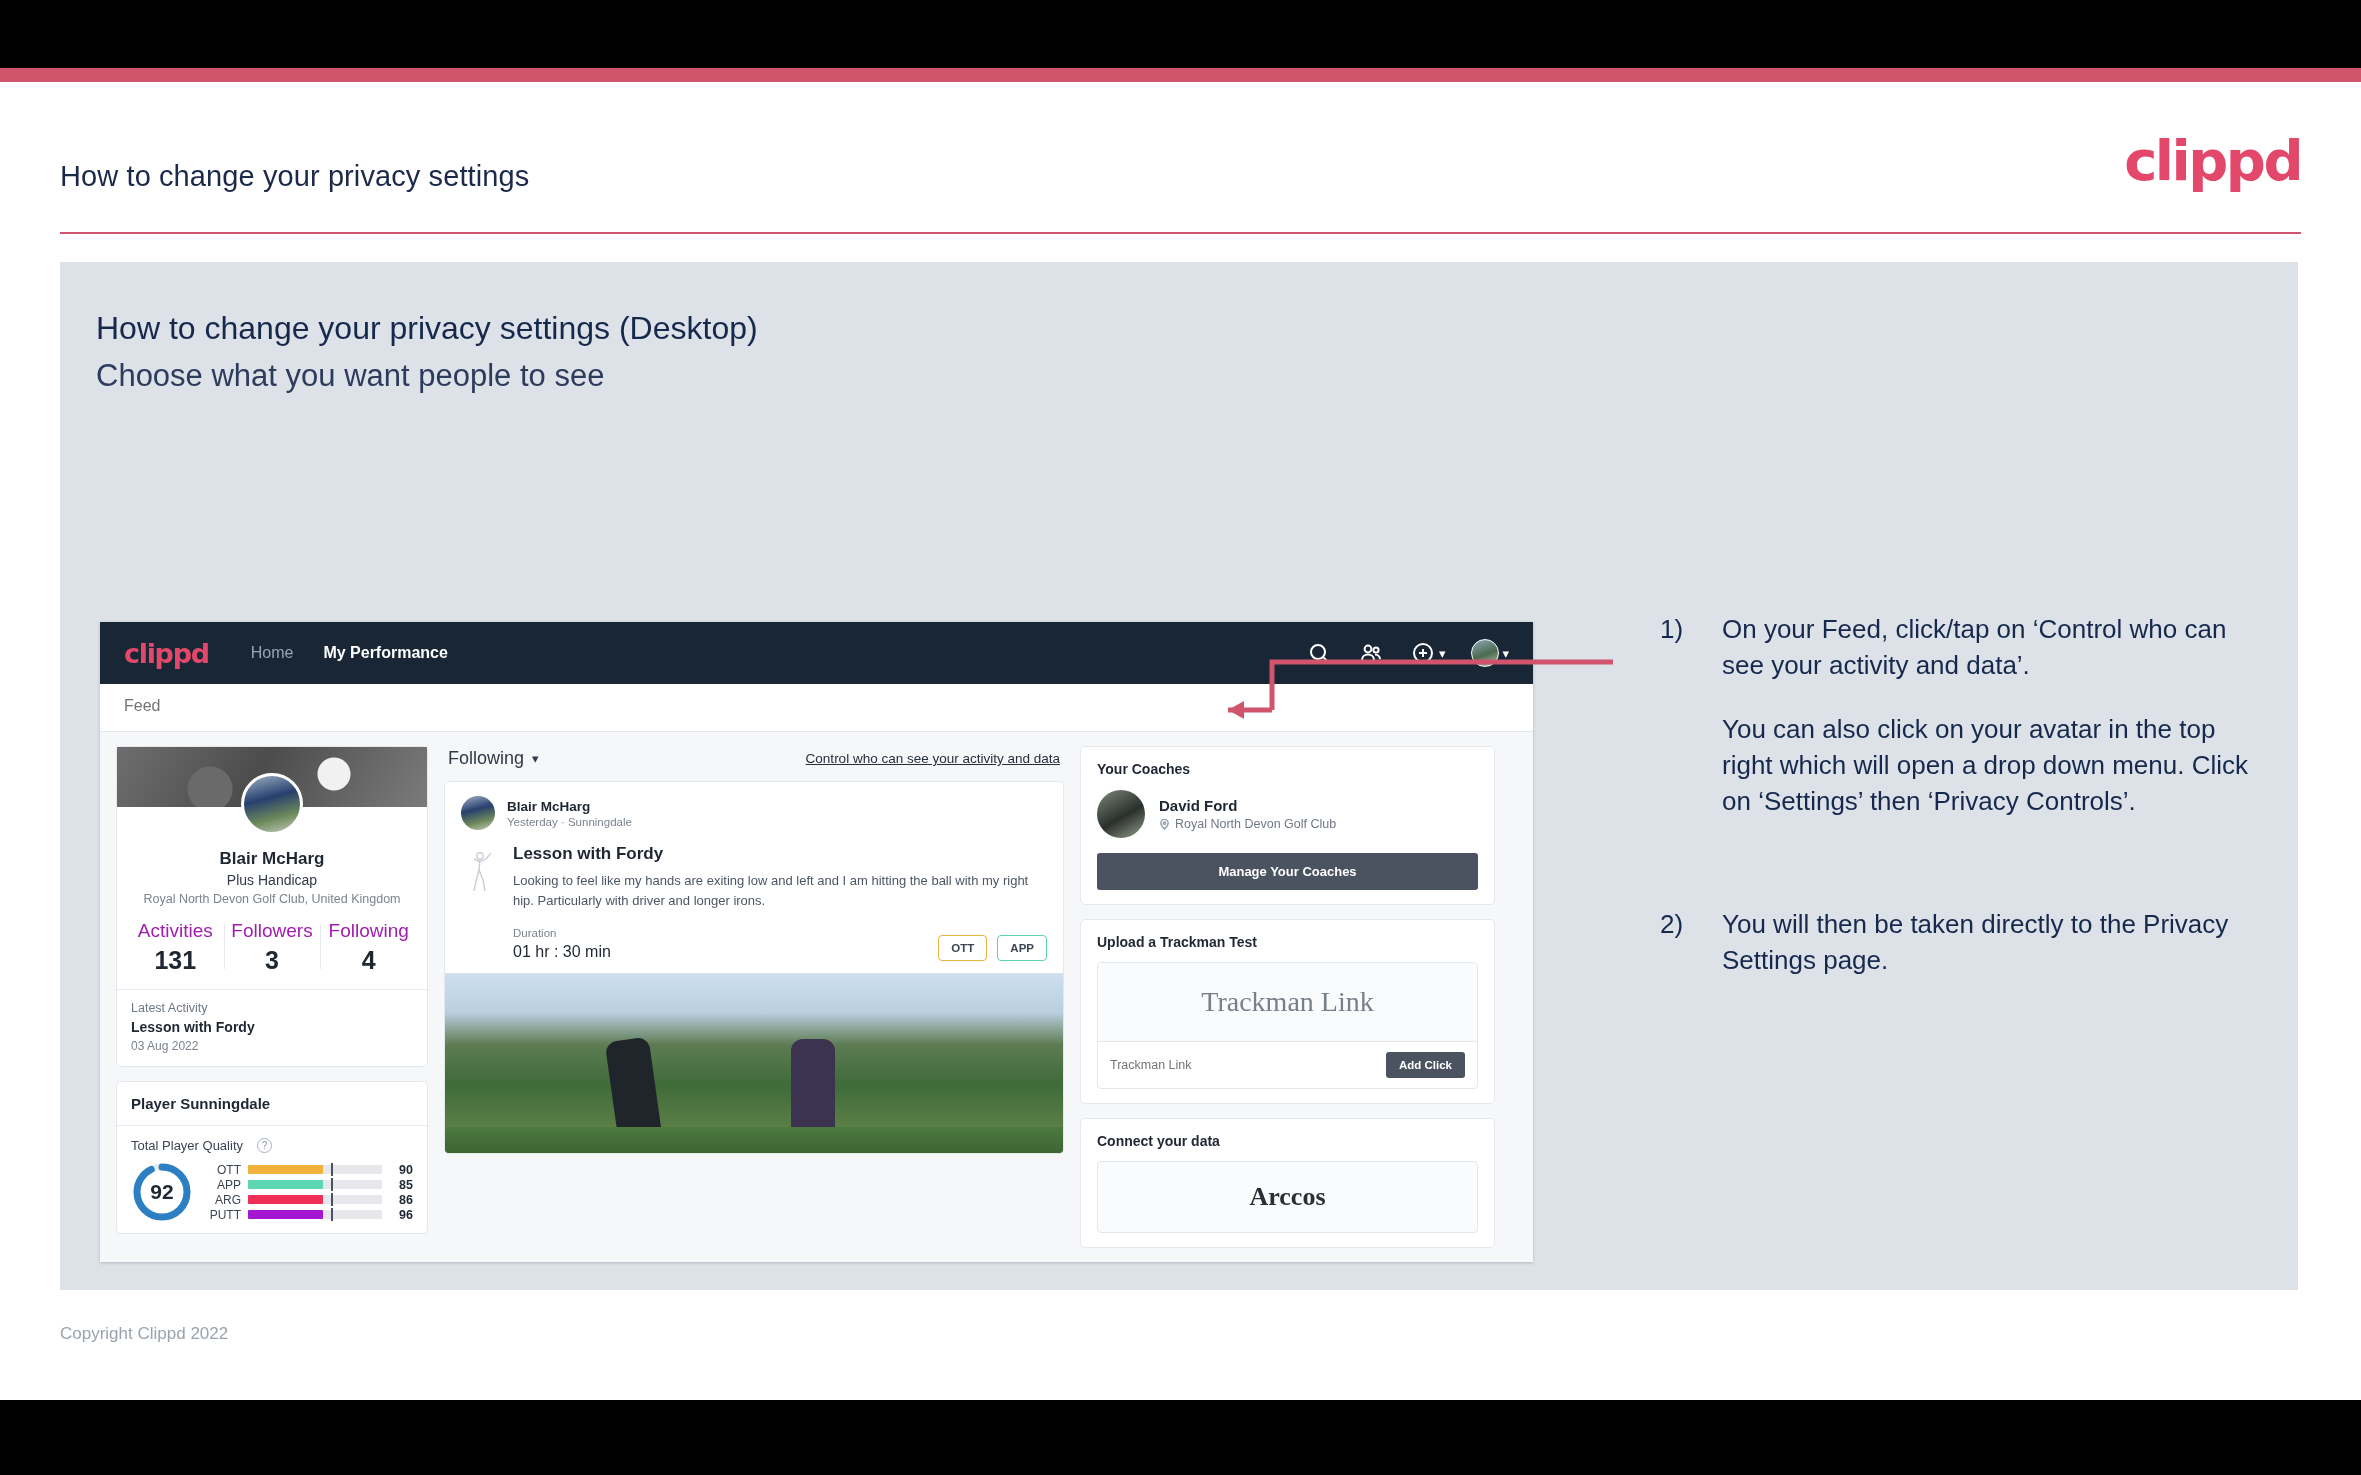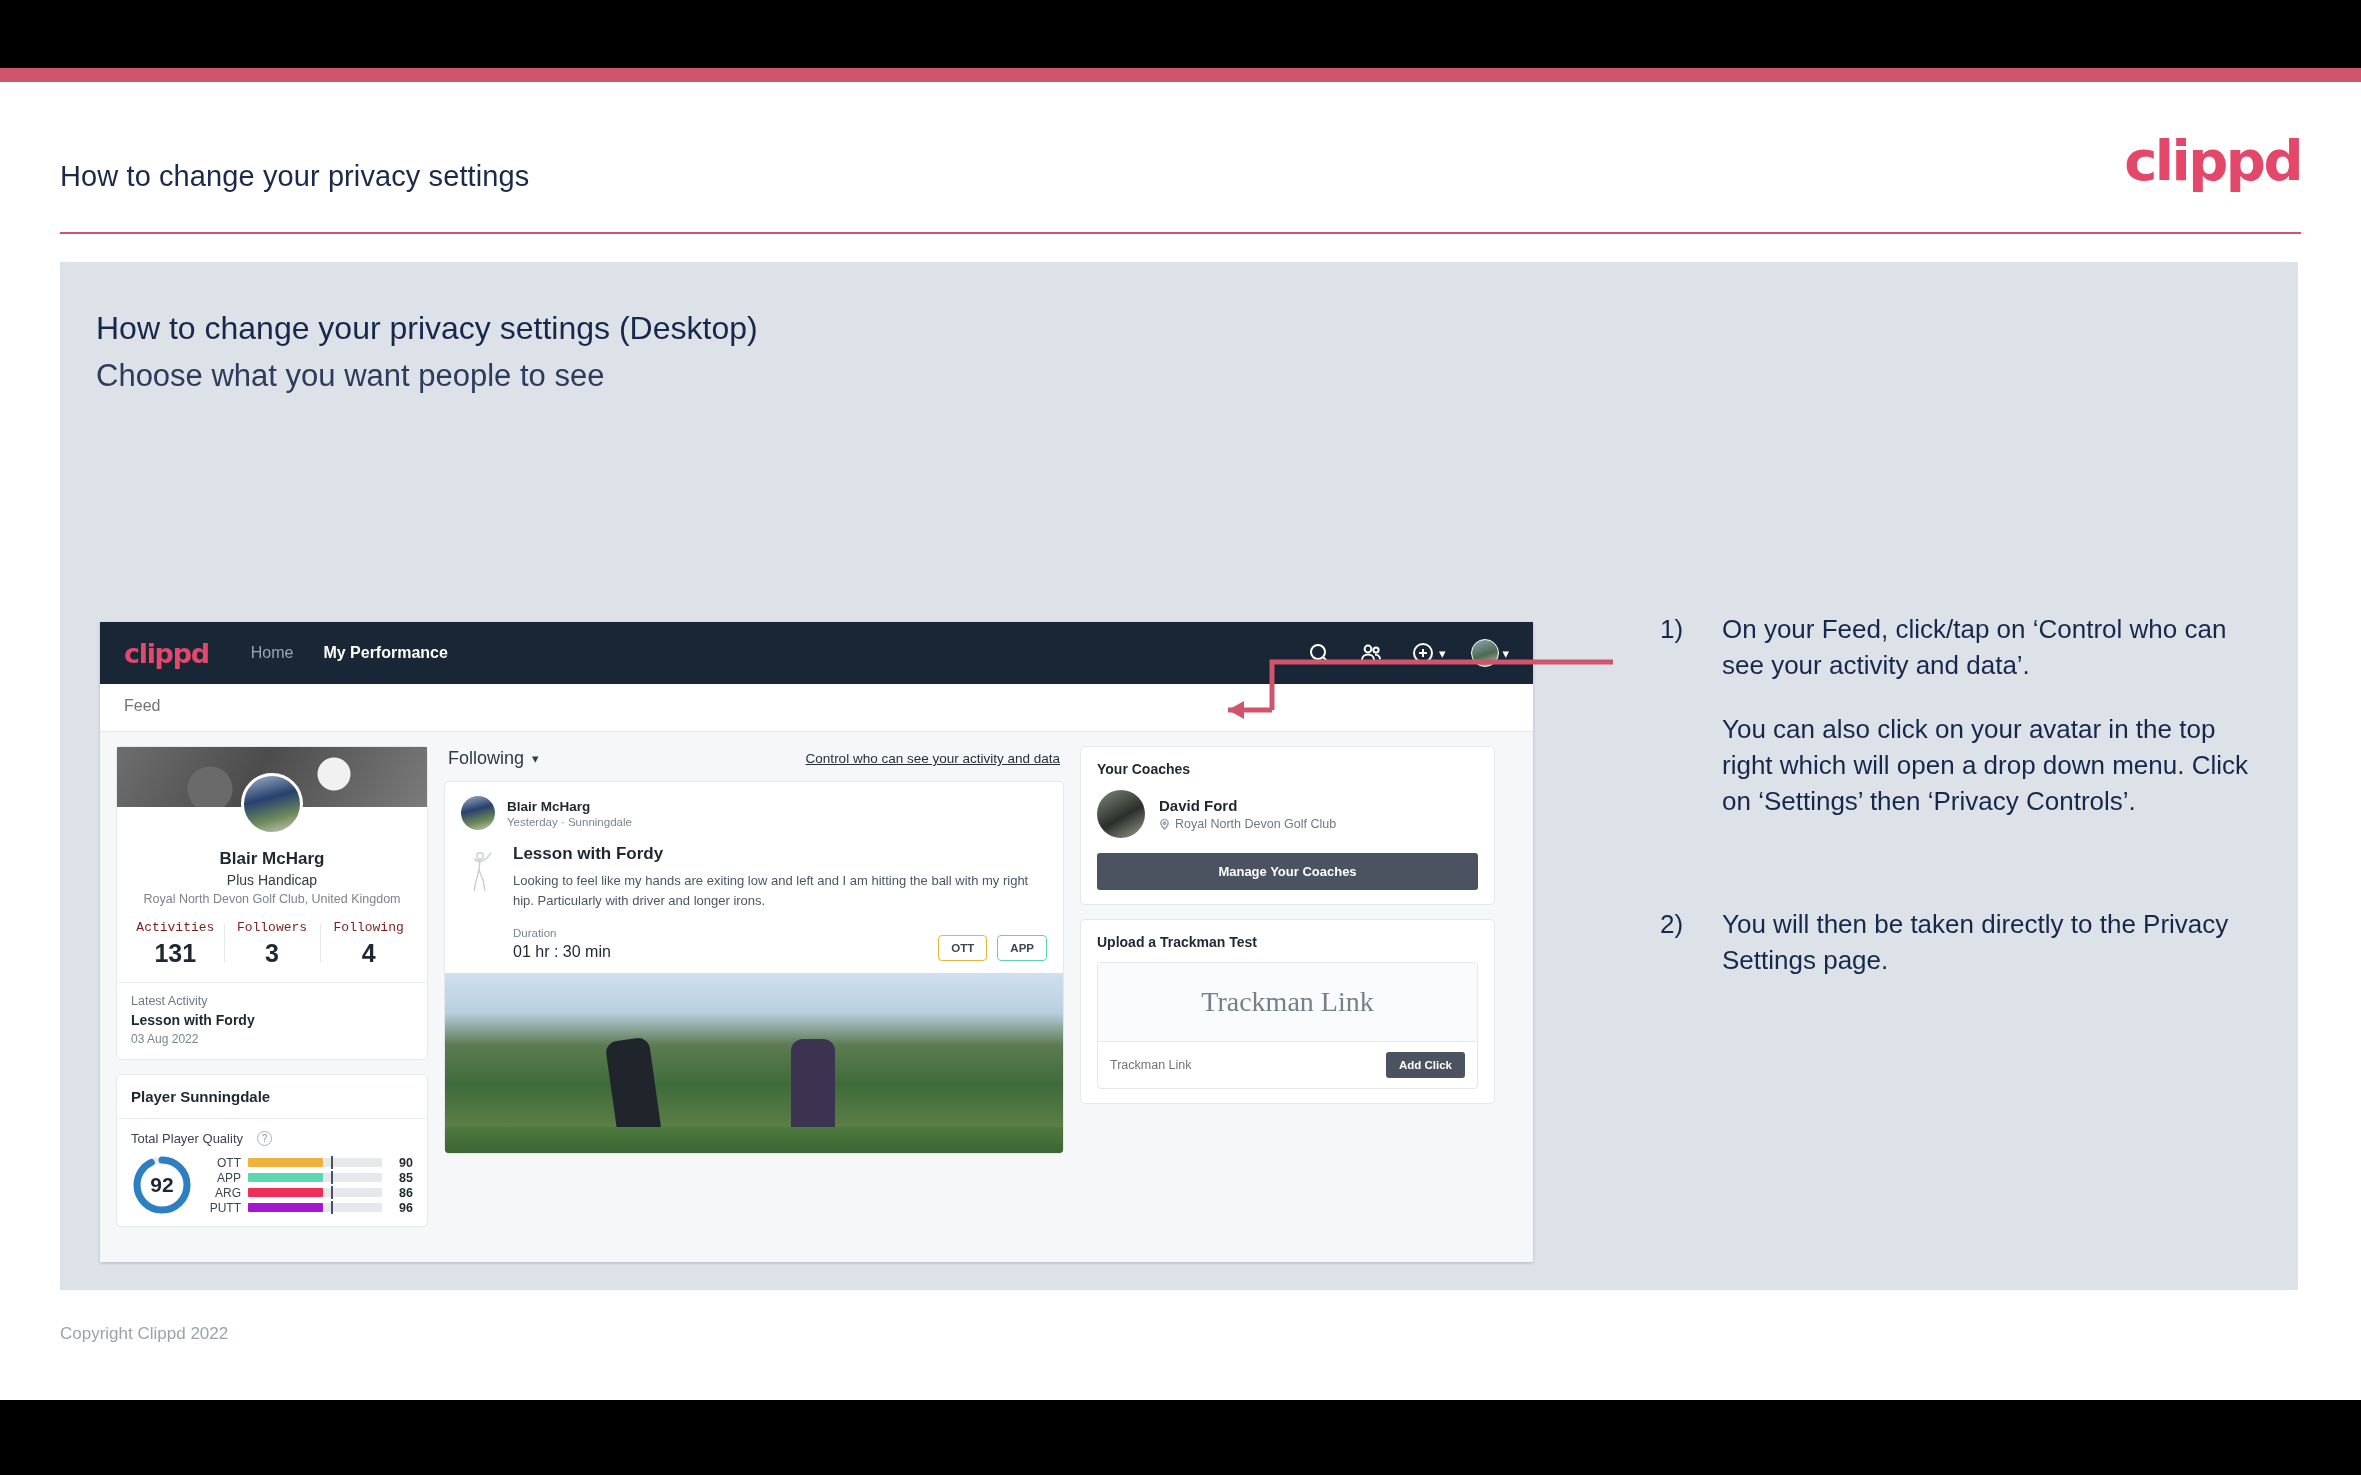--- a/index.html
+++ b/index.html
@@ -107,21 +107,21 @@
     width: 62px; height: 62px; border-radius: 50%; border: 3px solid #fff;
     background: linear-gradient(165deg,#9fb4c6 0%,#27406e 40%,#6e8a5a 72%,#c9cfc2 100%);
   }
   .profile-body { padding: 42px 10px 0; text-align: center; }
   .profile-name { font-size: 17px; font-weight: 700; color: #1f2733; }
   .profile-handicap { font-size: 14px; color: #313a46; margin-top: 3px; }
   .profile-club { font-size: 12.5px; color: #7b848f; margin-top: 4px; }
   .stats { display: flex; margin-top: 14px; padding-bottom: 14px; }
   .stat { flex: 1; text-align: center; position: relative; }
   .stat + .stat::before { content:""; position:absolute; left:0; top:4px; bottom:6px; width:1px; background:#e4e7ec; }
-  .stat-label { font-size: 13px; color: #7f1d1d; font-family: Liberation Mono, monospace; }
+  .stat-label { font-size: 19px; color: #a21caf; }
   .stat-value { font-size: 25px; font-weight: 700; color: #1f2733; margin-top: 4px; }
   .latest { border-top: 1px solid #e8ebef; padding: 11px 14px 13px; text-align: left; }
   .latest-label { font-size: 12.5px; color: #6f7884; }
   .latest-title { font-size: 14px; font-weight: 700; color: #1f2733; margin-top: 4px; }
   .latest-date { font-size: 12px; color: #7b848f; margin-top: 4px; }
 
   .perf-card { margin-top: 14px; }
   .perf-head { padding: 13px 14px; border-bottom: 1px solid #e8ebef; font-size: 15px; font-weight: 700; color: #1f2733; }
   .perf-body { padding: 12px 14px 10px; }
   .tpq-row { display: flex; align-items: center; gap: 14px; font-size: 13px; color: #3c4553; }
@@ -452,20 +452,26 @@
               <div class="rcard-title">Upload a Trackman Test</div>
               <div class="tm-box">
                 <div class="tm-logo">Trackman Link</div>
                 <div class="tm-input-row">
                   <input class="tm-input" type="text" placeholder="Trackman Link" style="">
                   <button class="add-link-btn">Add Click</button>
                 </div>
               </div>
             </div>
 
+            <div class="rcard">
+              <div class="rcard-title">Connect your data</div>
+              <div class="arccos-box">
+                <span class="arccos">Arccos</span>
+              </div>
+            </div>
           </div>
 
         </div>
       </div>
 
       <svg class="callout" viewBox="0 0 2238 1028">
         <path d="M1553 400 H1212 V440" stroke="#d1546d" stroke-width="5" fill="none"></path>
         <path d="M1212 440 V448" stroke="#d1546d" stroke-width="5" fill="none"></path>
         <path d="M1212 448 H1168" stroke="#d1546d" stroke-width="5" fill="none"></path>
         <path d="M1168 448 l16 -9 v18 z" fill="#d1546d"></path>

